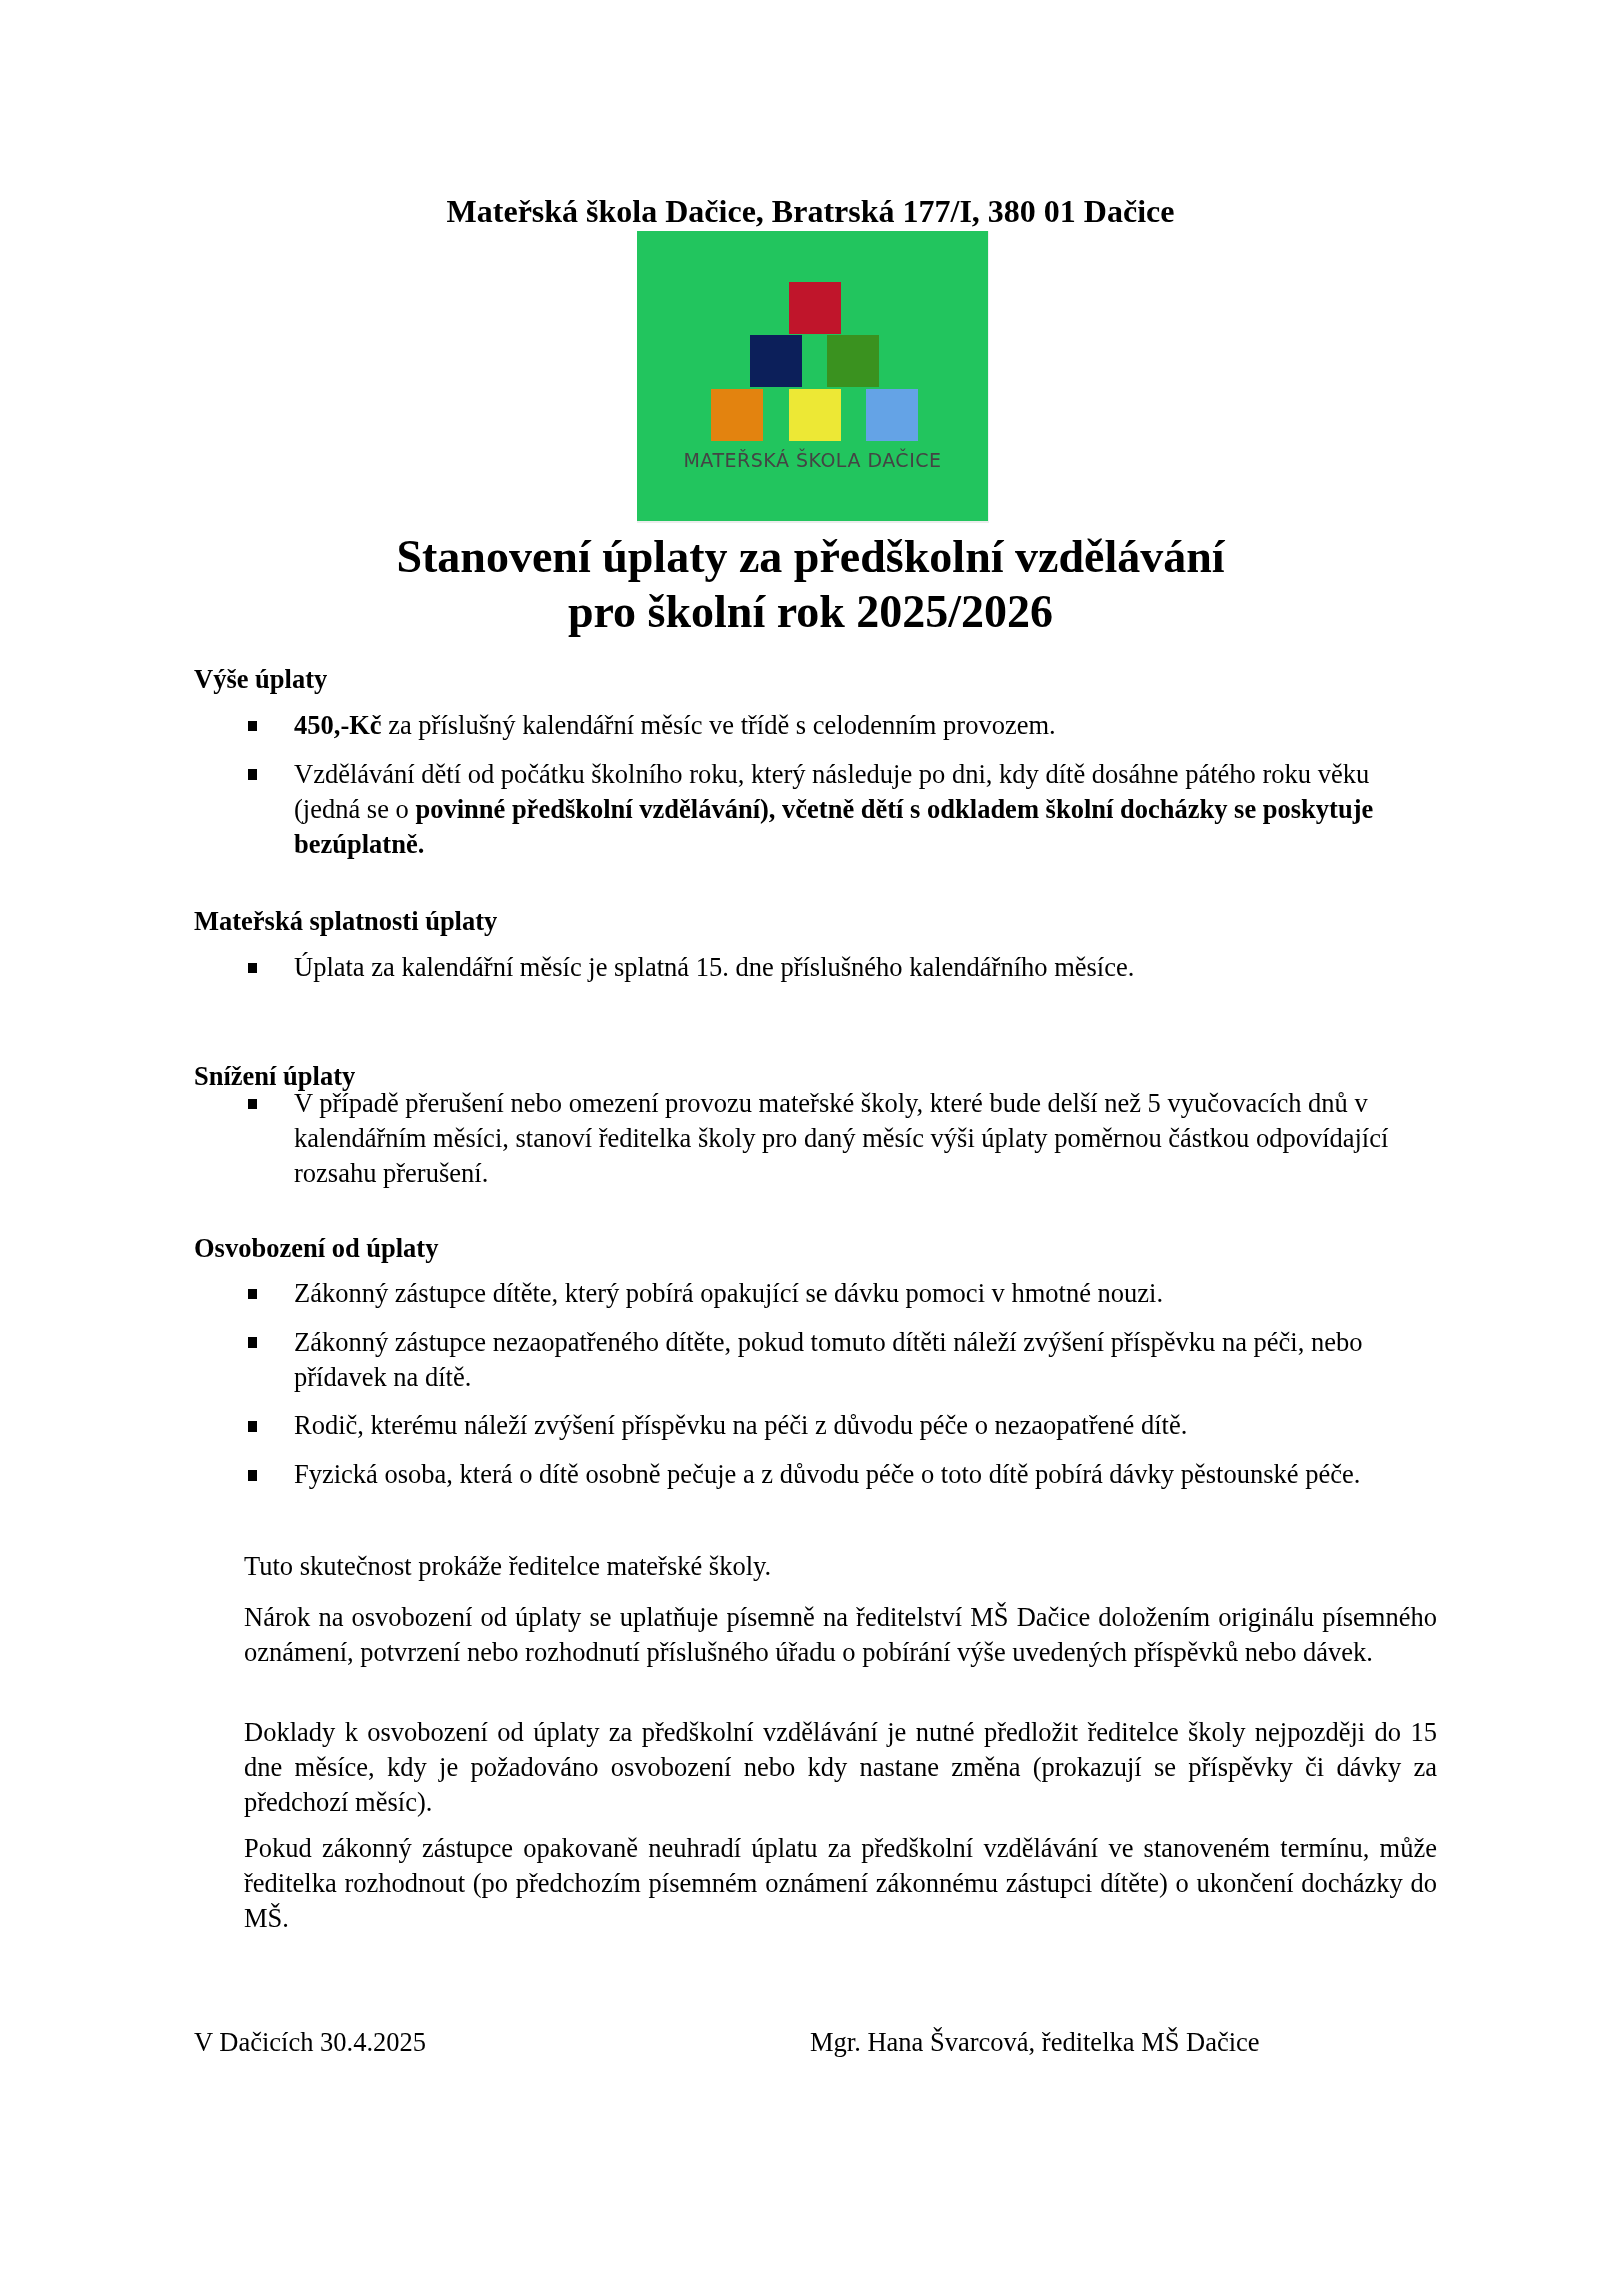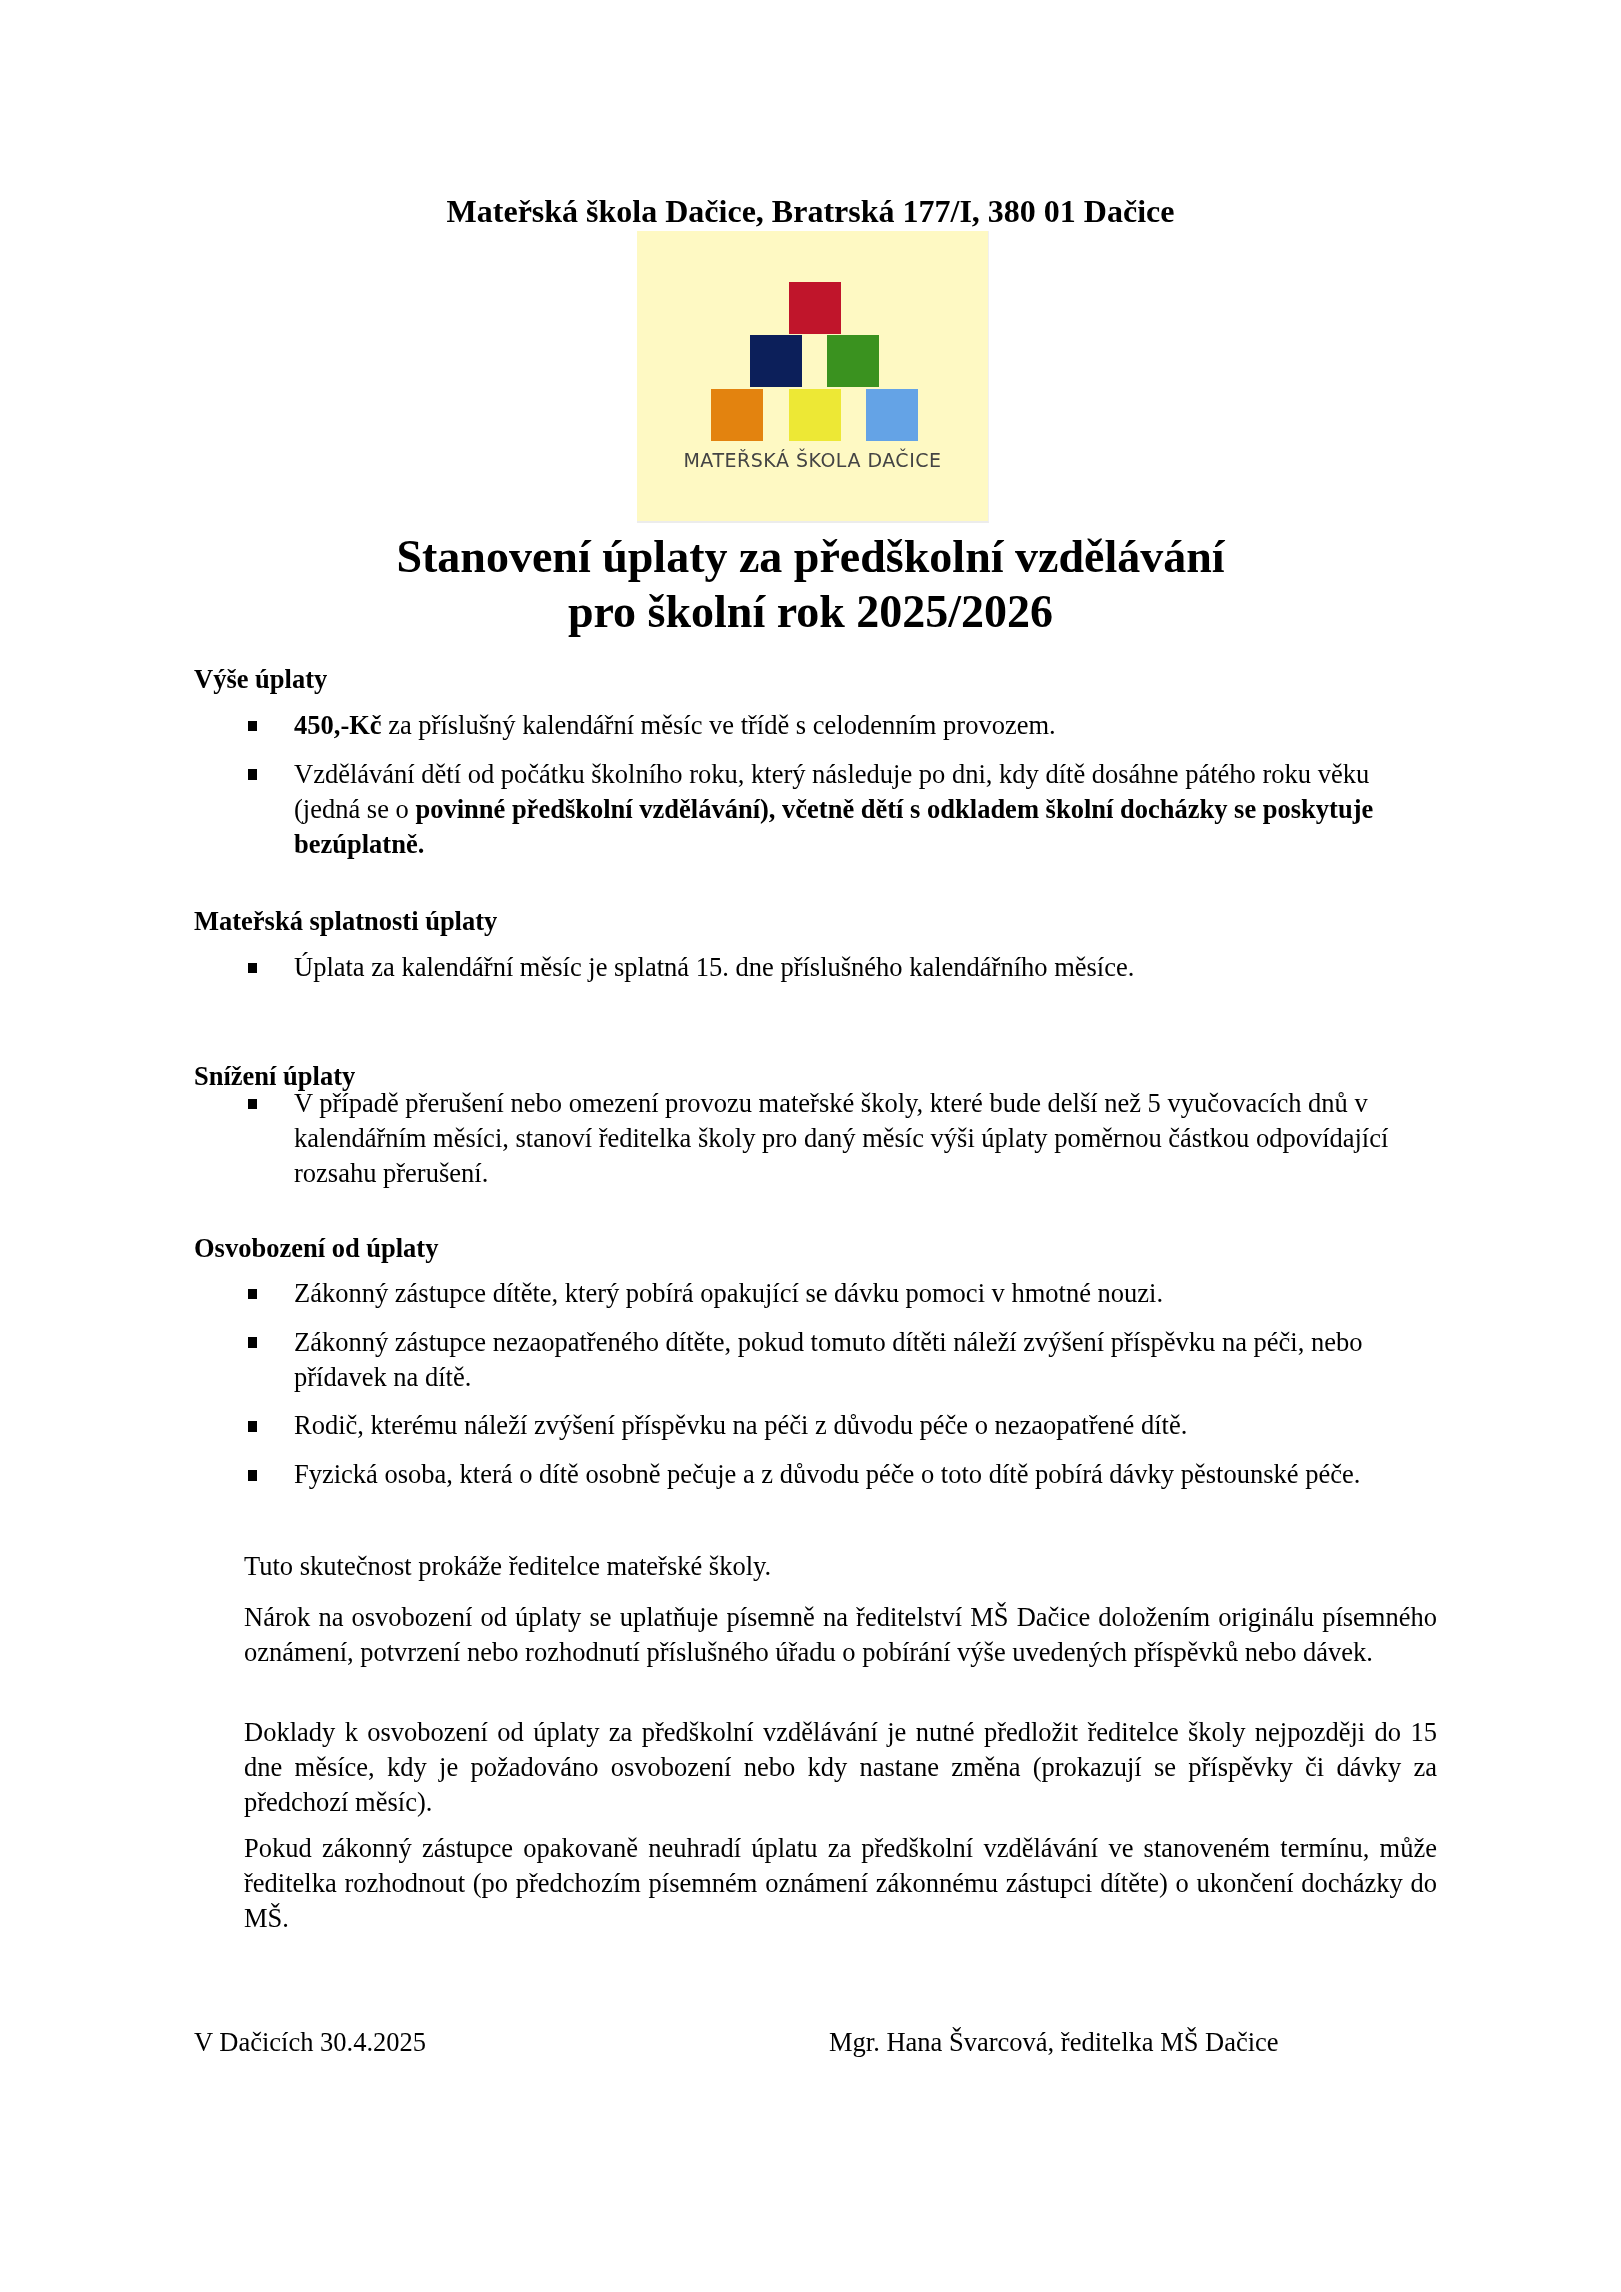--- a/index.html
+++ b/index.html
@@ -8,21 +8,21 @@
       font-family: "Liberation Serif", "DejaVu Serif", serif;
       color: #000000;
     }
     .abs { position: absolute; }
     .header {
       left: 0; width: 1621px; top: 192px; text-align: center;
       font-weight: bold; font-size: 32px; line-height: 39px;
     }
     .logo {
       left: 637px; top: 231px; width: 351px; height: 290px;
-      background: #fef9c3; border-bottom: 2px solid #ececec; border-right: 1px solid #f0f0f0;
+      background: #22c55e; border-bottom: 2px solid #ececec; border-right: 1px solid #f0f0f0;
     }
     .sq { position: absolute; width: 52px; height: 52px; }
     .logo-text {
       position: absolute; left: 0; width: 100%; top: 218px; text-align: center;
       font-family: "DejaVu Sans", "Liberation Sans", sans-serif; font-size: 19px;
       color: #444444; letter-spacing: 0.5px;
     }
     .title {
       left: 0; width: 1621px; top: 529px; text-align: center;
       font-weight: bold; font-size: 46px; line-height: 55px;
@@ -115,14 +115,14 @@
     </li>
   </ul>
 </div>
 
 <div class="abs body-text para" style="top:1549px;">Tuto skutečnost prokáže ředitelce mateřské školy.</div>
 <div class="abs body-text para justify" style="top:1600px;">Nárok na osvobození od úplaty se uplatňuje písemně na ředitelství MŠ Dačice doložením originálu písemného oznámení, potvrzení nebo rozhodnutí příslušného úřadu o pobírání výše uvedených příspěvků nebo dávek.</div>
 <div class="abs body-text para justify" style="top:1715px;">Doklady k osvobození od úplaty za předškolní vzdělávání je nutné předložit ředitelce školy nejpozději do 15 dne měsíce, kdy je požadováno osvobození nebo kdy nastane změna (prokazují se příspěvky či dávky za předchozí měsíc).</div>
 <div class="abs body-text para justify" style="top:1831px;">Pokud zákonný zástupce opakovaně neuhradí úplatu za předškolní vzdělávání ve stanoveném termínu, může ředitelka rozhodnout (po předchozím písemném oznámení zákonnému zástupci dítěte) o ukončení docházky do MŠ.</div>
 
 <div class="abs body-text" style="left:194px; top:2025px;">V Dačicích 30.4.2025</div>
-<div class="abs body-text" style="left:829px; top:2025px;">Mgr. Hana Švarcová, ředitelka MŠ Dačice</div>
+<div class="abs body-text" style="left:810px; top:2025px;">Mgr. Hana Švarcová, ředitelka MŠ Dačice</div>
 
 
 </body></html>

